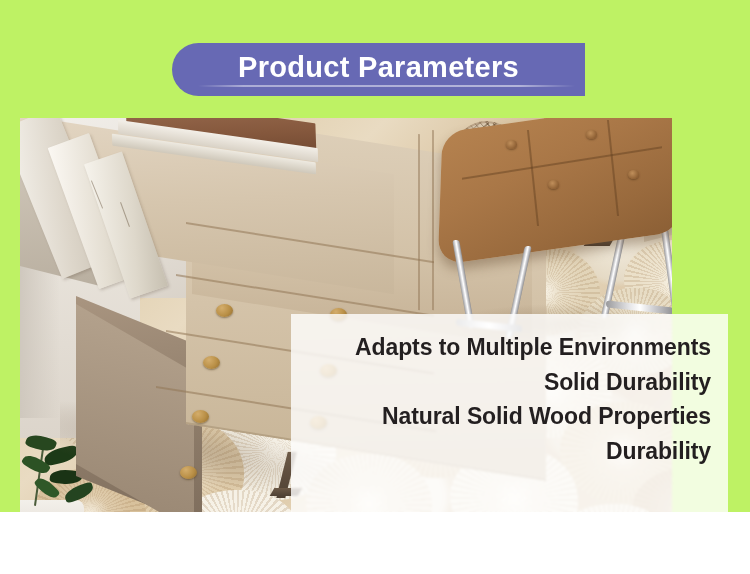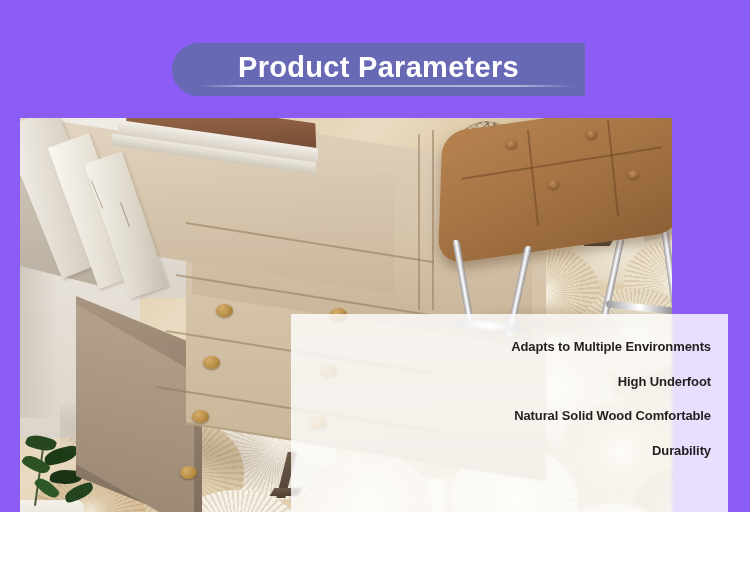--- a/index.html
+++ b/index.html
@@ -3,21 +3,21 @@
 <meta charset="utf-8">
 <style>
   html,body{margin:0;padding:0;}
   body{
     width:750px;height:574px;
     background:#ffffff;
     font-family:"Liberation Sans", sans-serif;
     overflow:hidden;
     position:relative;
   }
-  #page{position:relative;width:750px;height:512px;background:#8b5cf6;overflow:hidden;}
+  #page{position:relative;width:750px;height:512px;background:#bef264;overflow:hidden;}
 
   
   .banner{
     position:absolute;
     left:172px;top:43px;
     width:413px;height:53px;
     background:#6769b4;
     border-radius:27px 0 0 27px;
     overflow:hidden;
   }
@@ -337,21 +337,21 @@
     backdrop-filter:blur(1px);
   }
   .overlay-list{
     position:absolute;
     left:0;right:17px;top:0;
     padding-top:16px;
     text-align:right;
   }
   .overlay-line{
     display:block;
-    font-size:13px;
+    font-size:23px;
     font-weight:bold;
     color:#231f20;
     line-height:34.7px;
     letter-spacing:-0.1px;
     white-space:nowrap;
     font-family:"Liberation Sans", sans-serif;
   }
 </style>
 </head>
 <body>
@@ -467,19 +467,19 @@
       <div class="chrome cl1"></div>
       <div class="chrome cl2"></div>
       <div class="chrome cbot1"></div>
 
     </div>
   </div>
 
   <div class="overlay">
     <div class="overlay-list">
       <span class="overlay-line">Adapts to Multiple Environments</span>
-      <span class="overlay-line">High Underfoot</span>
-      <span class="overlay-line">Natural Solid Wood Comfortable</span>
+      <span class="overlay-line">Solid Durability</span>
+      <span class="overlay-line">Natural Solid Wood Properties</span>
       <span class="overlay-line">Durability</span>
     </div>
   </div>
 
 </div>
 
 </body></html>

